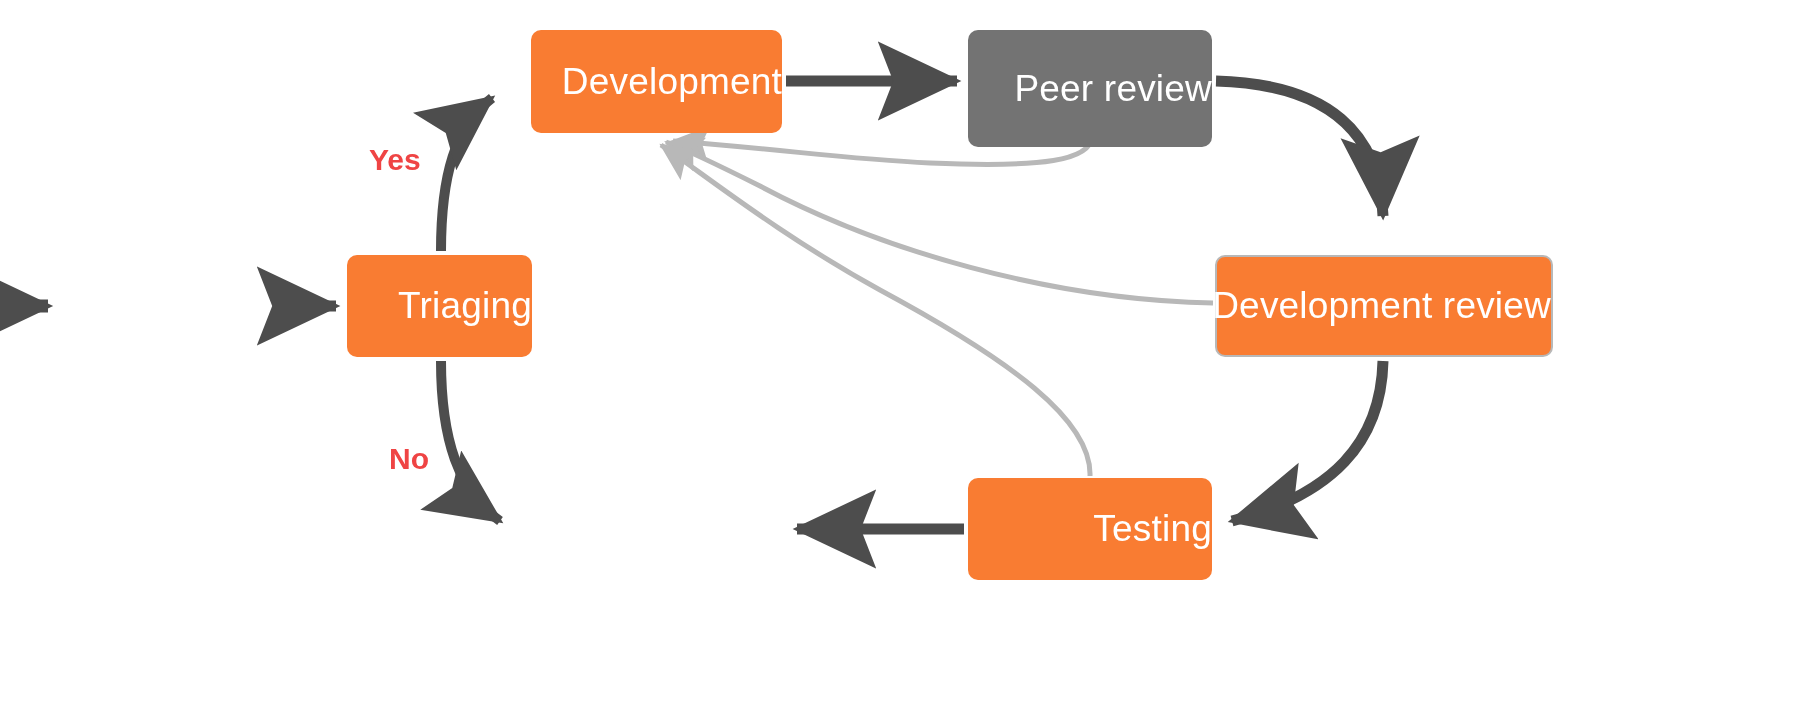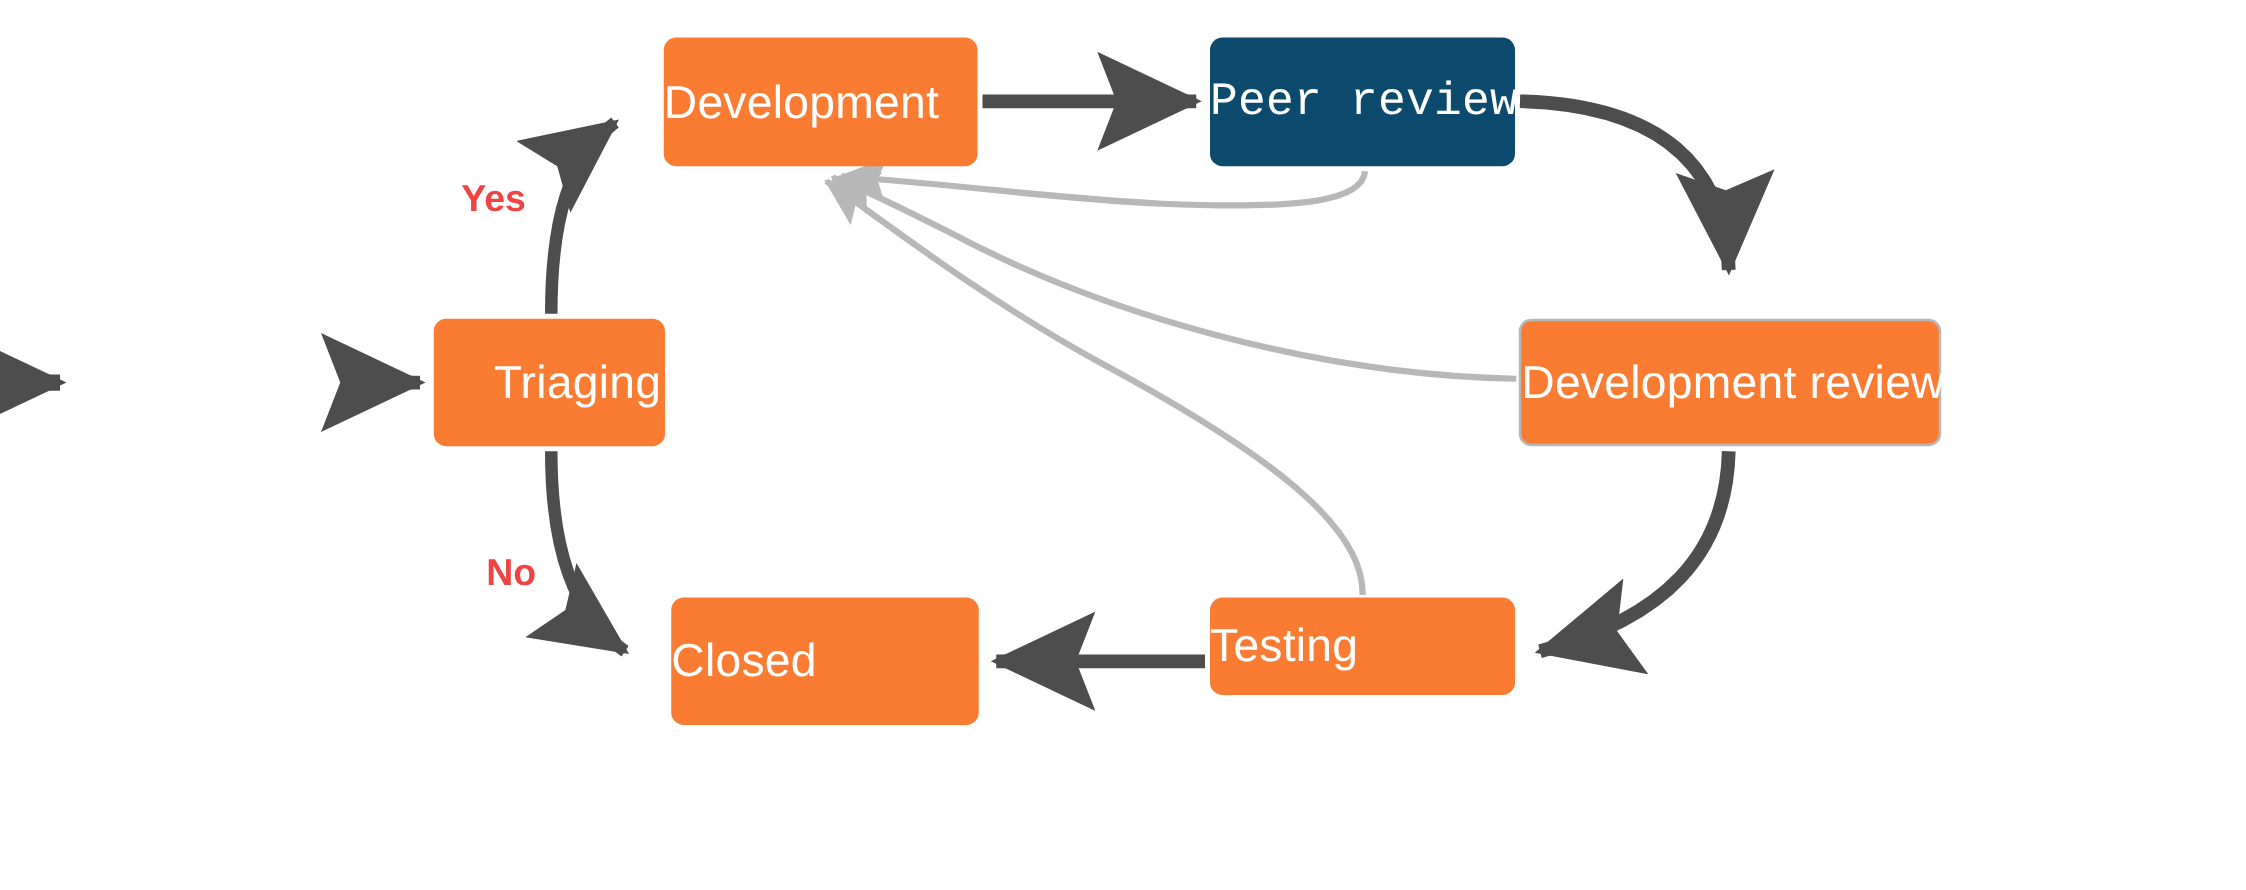--- a/index.html
+++ b/index.html
@@ -1,19 +1,19 @@
 <!DOCTYPE html>
 <html><head>
 <meta charset="utf-8">
 <style>
   html,body{margin:0;padding:0;background:#ffffff;}
   #canvas{position:relative;width:1797px;height:712px;background:#ffffff;
           font-family:"Liberation Sans",sans-serif;overflow:hidden;}
   .node{position:absolute;box-sizing:border-box;border-radius:10px;
-        display:flex;align-items:center;justify-content:flex-start;
+        display:flex;align-items:center;justify-content:flex-end;
         color:#ffffff;font-size:37px;font-weight:400;letter-spacing:.2px;
         white-space:nowrap;}
   .edge-label{position:absolute;font-size:30px;font-weight:700;color:#ef4444;
               white-space:nowrap;}
   svg.links{position:absolute;left:0;top:0;width:1797px;height:712px;
             pointer-events:none;}
 </style>
 </head>
 <body>
 
@@ -54,33 +54,30 @@
 
 
   <div class="node" style="left:347px;top:255px;width:185px;height:102px;background:#f97c32;padding-left:48px;">
     <span>Triaging</span>
   </div>
 
   <div class="node" style="left:531px;top:30px;width:251px;height:103px;background:#f97c32;">
     <span>Development</span>
   </div>
 
-  <div class="node" style="left:968px;top:30px;width:244px;height:103px;background:#0c4a6e;font-family:Liberation Mono, monospace;">
+  <div class="node" style="left:968px;top:30px;width:244px;height:117px;background:#737373;">
     <span>Peer review</span>
   </div>
 
   <div class="node" style="left:1215px;top:255px;width:338px;height:102px;background:#f97c32;border:2px solid #b8b8b8;">
     <span>Development review</span>
   </div>
 
-  <div class="node" style="left:968px;top:478px;width:244px;height:78px;background:#f97c32;">
+  <div class="node" style="left:968px;top:478px;width:244px;height:102px;background:#f97c32;">
     <span>Testing</span>
   </div>
 
-  <div class="node" style="left:537px;top:478px;width:246px;height:102px;background:#f97c32;">
-    <span>Closed</span>
-  </div>
 
   <div class="edge-label" style="left:369px;top:143px;">Yes</div>
 
   <div class="edge-label" style="left:389px;top:442px;">No</div>
 
 </div>
 
 </body></html>

